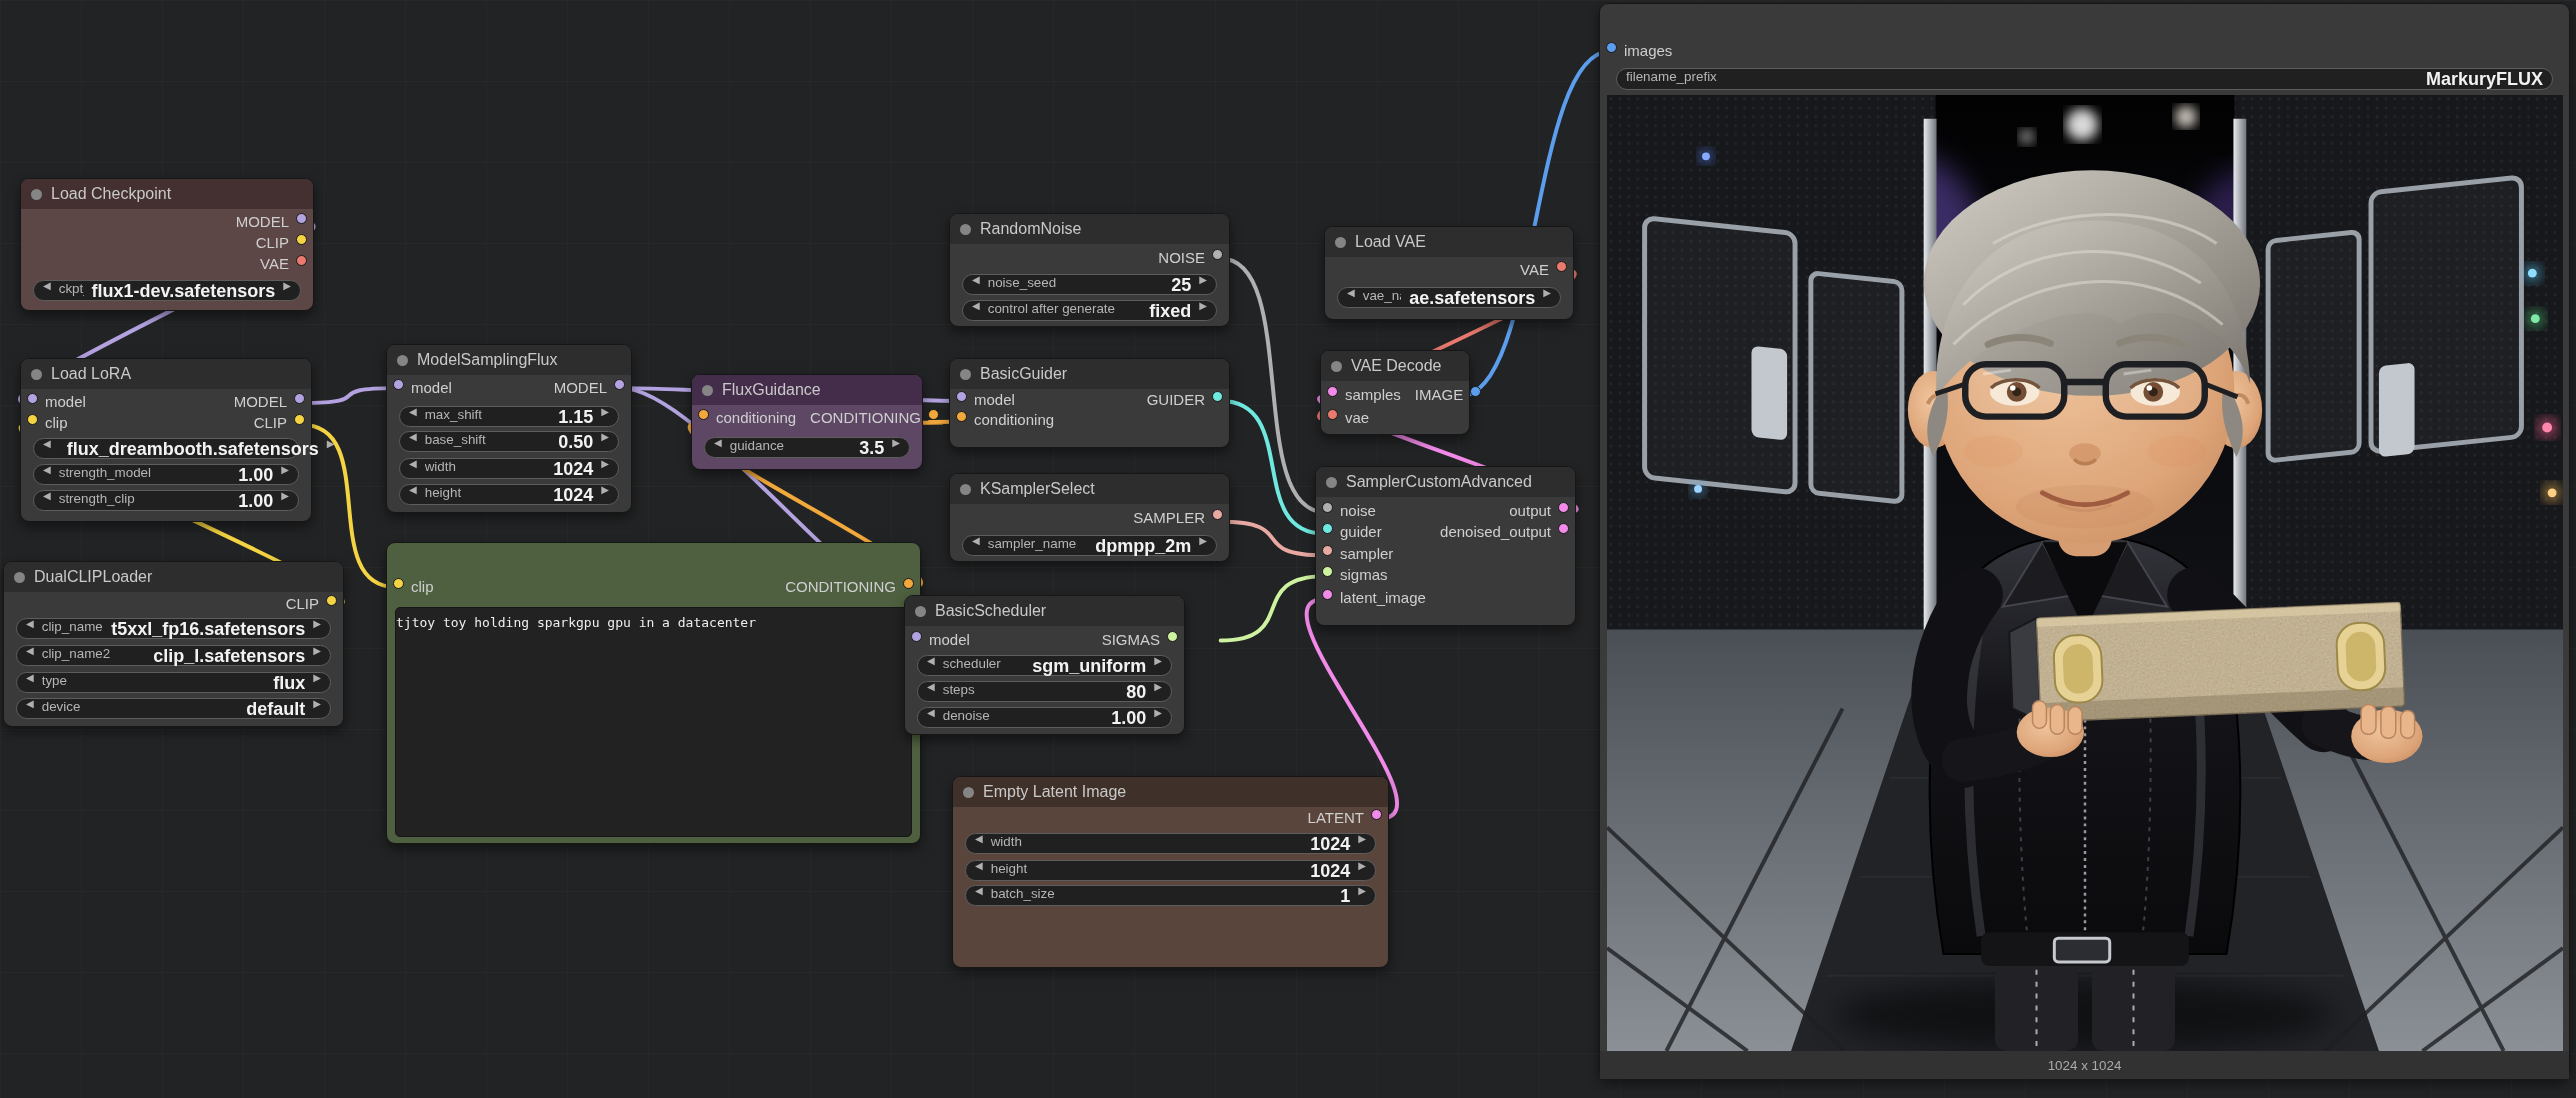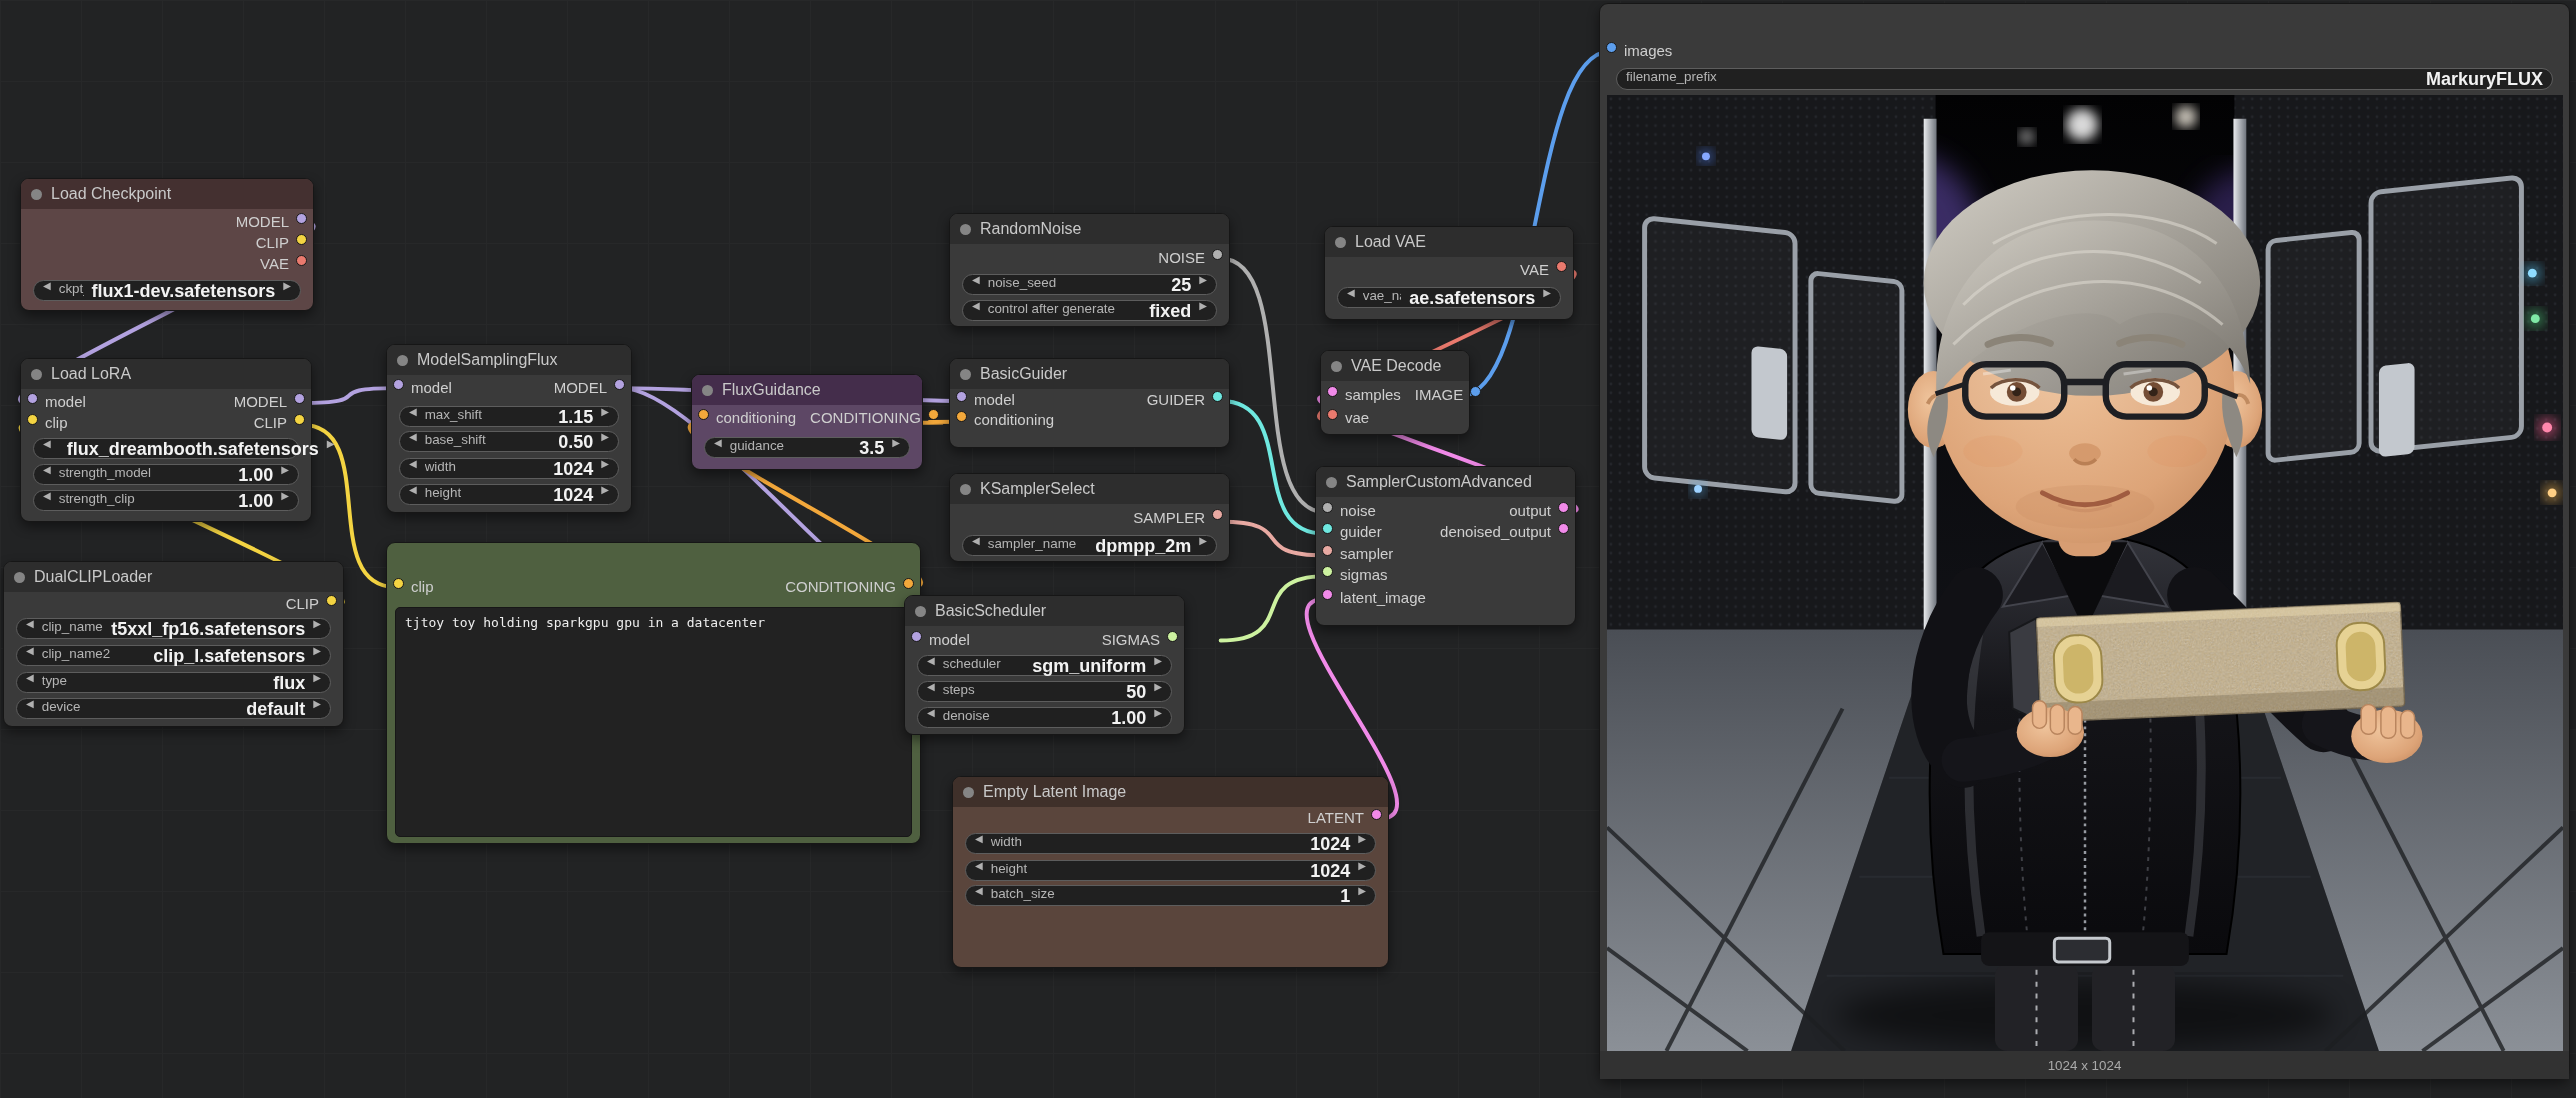--- a/index.html
+++ b/index.html
@@ -39,21 +39,21 @@
   .c-sampler{background:#e8a9a2;} .c-sigmas{background:#cdf2a0;} .c-latent{background:#f18ae9;}
   .c-image{background:#5c9eed;}
 
   .widget{position:absolute;height:21px;border-radius:11px;background:#202020;border:1px solid #5d5d5d;
           display:flex;padding:0 9px;gap:8px;}
   .warrow{font-size:10px;color:#b0b0b0;line-height:1;flex:0 0 auto;}
   .wlabel{font-size:13.4px;color:#b5b5b5;white-space:nowrap;overflow:hidden;}
   .wvalue{font-size:18px;color:#f2f2f2;font-weight:bold;margin-left:auto;white-space:nowrap;}
   .prompt-box{position:absolute;background:#222222;border:1px solid #171717;border-radius:5px;
           color:#eeeeee;font-family:"DejaVu Sans Mono",monospace;font-size:13px;
-          padding:7px 9px;white-space:pre-wrap;overflow:hidden;}
+          padding:7px 0;white-space:pre-wrap;overflow:hidden;}
   .img-frame{position:absolute;overflow:hidden;background:#0e0f12;}
   .img-footer{position:absolute;background:#323232;display:flex;align-items:center;justify-content:center;
           color:#ababab;font-size:13.4px;}
 </style>
 </head>
 <body>
 
 <div class="canvas">
 
   <svg class="wires" width="2576" height="1099" viewBox="0 0 2602 1110">
@@ -321,21 +321,21 @@
       </div>
     <div class="widget" style="left:12px;right:12px;top:59px">
       <span class="warrow">◀</span>
         <span class="wlabel">scheduler</span>
         <span class="wvalue">sgm_uniform</span>
         <span class="warrow">▶</span>
     </div>
     <div class="widget" style="left:12px;right:12px;top:85px">
       <span class="warrow">◀</span>
         <span class="wlabel">steps</span>
-        <span class="wvalue">50</span>
+        <span class="wvalue">80</span>
         <span class="warrow">▶</span>
     </div>
     <div class="widget" style="left:12px;right:12px;top:111px">
       <span class="warrow">◀</span>
         <span class="wlabel">denoise</span>
         <span class="wvalue">1.00</span>
         <span class="warrow">▶</span>
     </div>
   </div>
 

